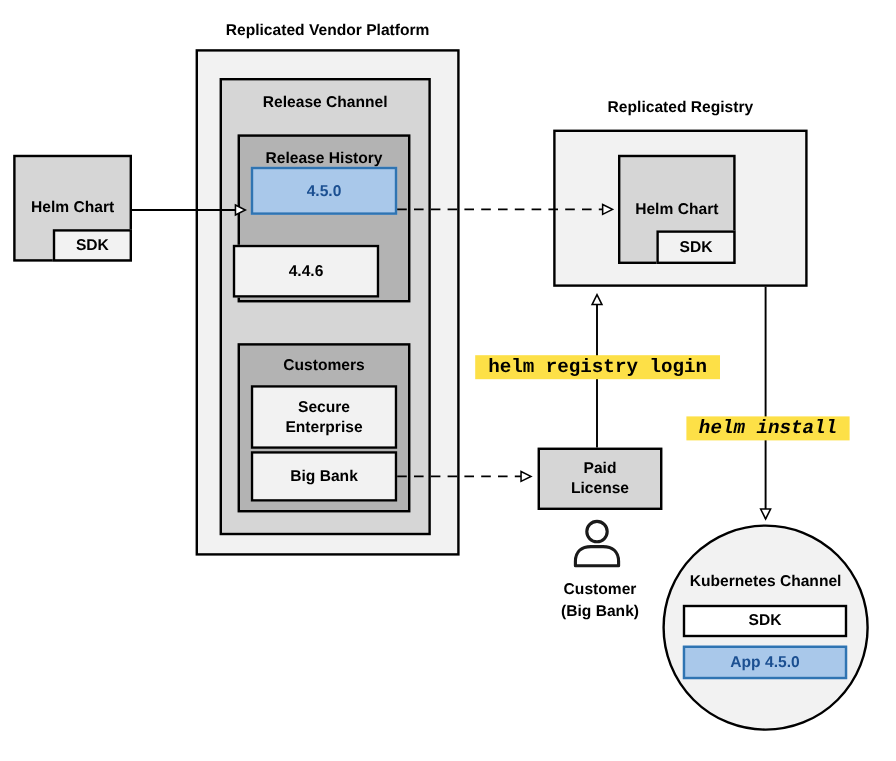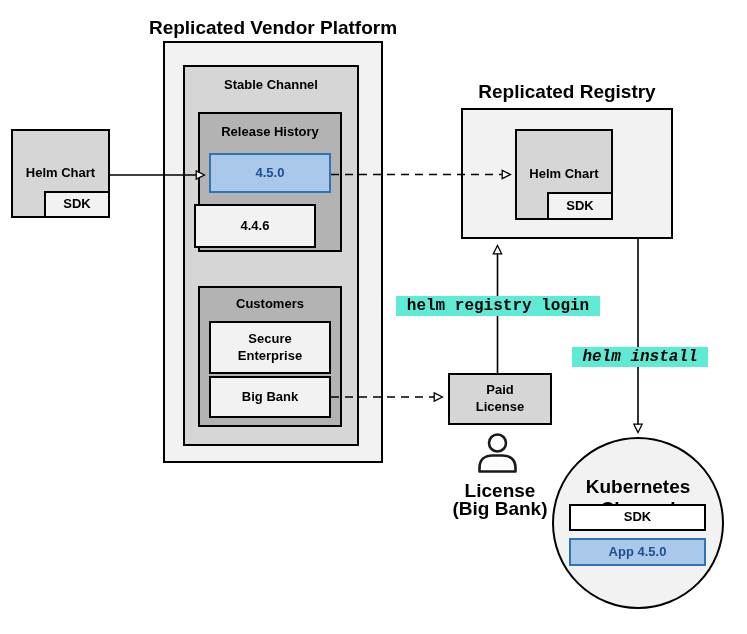--- a/index.html
+++ b/index.html
@@ -18,49 +18,49 @@
   }
   .box{position:absolute;box-sizing:border-box;border:2px solid var(--line);}
   .bg-light{background:var(--box-light);}
   .bg-medium{background:var(--box-medium);}
   .bg-dark{background:var(--box-dark);}
   .bg-white{background:#ffffff;}
   .hl{background:var(--highlight-fill);border-color:var(--highlight-border);color:var(--highlight-text);}
   .cbox{display:flex;align-items:center;justify-content:center;text-align:center;}
   .lbl{font-weight:bold;font-size:13px;line-height:1.3;}
   .boxtitle{display:block;width:100%;text-align:center;font-weight:bold;font-size:13px;}
-  .outtitle{position:absolute;text-align:center;font-weight:bold;font-size:19px;}
+  .outtitle{position:absolute;text-align:center;font-weight:bold;font-size:13px;}
   .mono{
-    position:absolute;z-index:6;background:#5eead4;text-align:center;
+    position:absolute;z-index:6;background:#fde047;text-align:center;
     font-family:"Liberation Mono","DejaVu Sans Mono",monospace;
     font-weight:bold;font-size:16px;line-height:20px;color:#000;padding:0 2px;
   }
   #arrow-layer{position:absolute;left:0;top:0;z-index:5;pointer-events:none;}
   .wrap-narrow{max-width:84px;}
   .wrap-paid{max-width:64px;}
 </style>
 </head>
 <body>
 
 <div id="canvas">
 
   <div class="outtitle" style="left:133px;top:17px;width:280px;">Replicated Vendor Platform</div>
   <div class="outtitle" style="left:441px;top:81px;width:252px;">Replicated Registry</div>
 
   <div class="box bg-light" style="left:163px;top:41px;width:220px;height:422px;"></div>
 
   <div class="box bg-medium" style="left:183px;top:65px;width:176px;height:381px;padding-top:10px;">
-    <span class="boxtitle">Stable Channel</span>
+    <span class="boxtitle">Release Channel</span>
   </div>
 
   <div class="box bg-dark" style="left:198px;top:112px;width:144px;height:140px;padding-top:10px;">
     <span class="boxtitle">Release History</span>
   </div>
 
-  <div class="box cbox hl" style="left:209px;top:153px;width:122px;height:40px;">
+  <div class="box cbox hl" style="left:209px;top:139px;width:122px;height:40px;">
     <span class="lbl">4.5.0</span>
   </div>
   <div class="box cbox bg-light" style="left:194px;top:204px;width:122px;height:44px;">
     <span class="lbl">4.4.6</span>
   </div>
 
   <div class="box bg-dark" style="left:198px;top:286px;width:144px;height:141px;padding-top:8px;">
     <span class="boxtitle">Customers</span>
   </div>
   <div class="box cbox bg-light" style="left:209px;top:321px;width:122px;height:53px;">
@@ -83,21 +83,21 @@
   </div>
   <div class="box cbox bg-light" style="left:547px;top:192px;width:66px;height:28px;">
     <span class="lbl">SDK</span>
   </div>
 
   <div class="box cbox bg-medium" style="left:448px;top:373px;width:104px;height:52px;">
     <span class="lbl wrap-paid">Paid License</span>
   </div>
 
   <div class="outtitle" style="left:440px;top:482px;width:120px;line-height:18px;">
-    <span style="display:block;">License</span>
+    <span style="display:block;">Customer</span>
     <span style="display:block;">(Big Bank)</span>
   </div>
 
   <div class="box bg-light" style="left:552px;top:437px;width:172px;height:172px;border-radius:50%;"></div>
   <div class="outtitle" style="left:552px;top:476px;width:172px;">Kubernetes Channel</div>
   <div class="box cbox bg-white" style="left:569px;top:504px;width:137px;height:27px;">
     <span class="lbl">SDK</span>
   </div>
   <div class="box cbox hl" style="left:569px;top:538px;width:137px;height:28px;">
     <span class="lbl">App 4.5.0</span>

